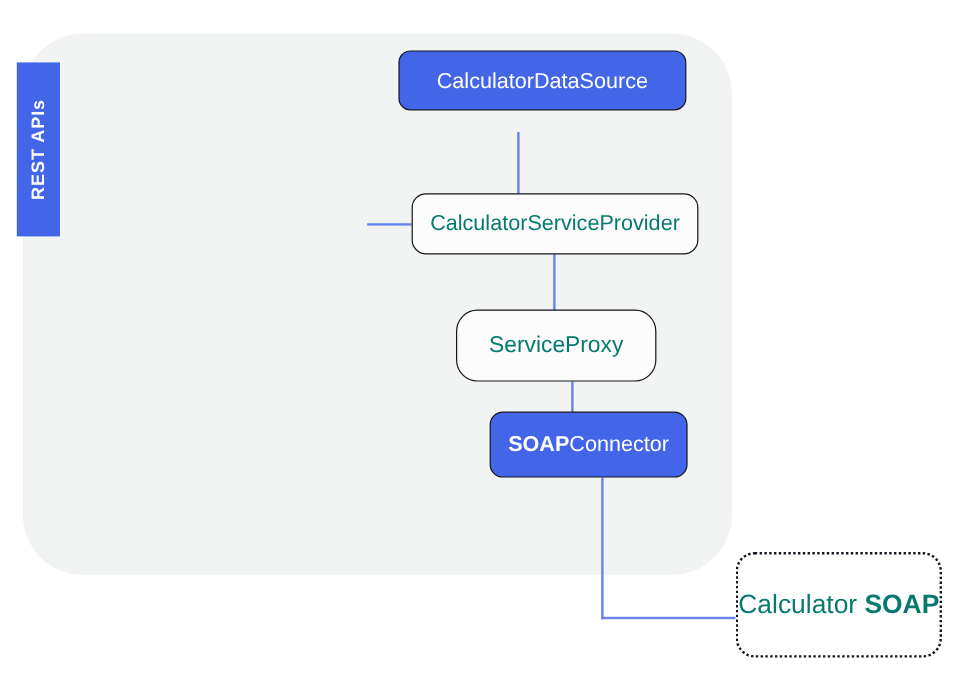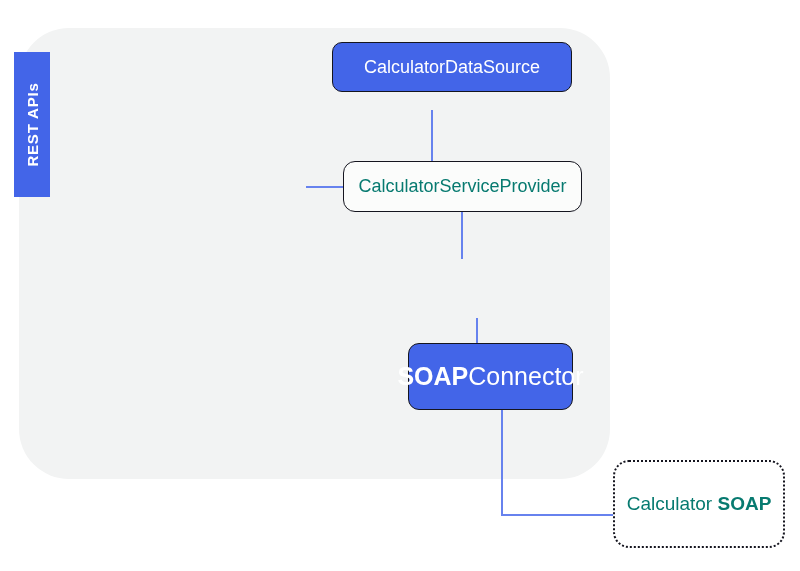--- a/index.html
+++ b/index.html
@@ -38,28 +38,28 @@
     left:343px;top:161px;width:239px;height:51px;
     background:#fbfcfb;border:1.5px solid var(--node-border);
     border-radius:12px;color:var(--teal);font-size:18px;
   }
   #node-serviceproxy{
     left:380px;top:258px;width:167px;height:60px;
     background:#fbfcfb;border:1.5px solid var(--node-border);
     border-radius:18px;color:var(--teal);font-size:19px;
   }
   #node-soapconnector{
-    left:408px;top:343px;width:165px;height:67px;
+    left:408px;top:343px;width:165px;height:55px;
     background:var(--accent-blue);border:1.5px solid var(--node-border);
-    border-radius:11px;color:#ffffff;font-size:25px;
+    border-radius:11px;color:#ffffff;font-size:18px;
   }
   #node-webservice{
     left:613px;top:460px;width:172px;height:88px;
     background:#ffffff;border:2px dotted var(--node-border);
-    border-radius:16px;color:var(--teal);font-size:19px;
+    border-radius:16px;color:var(--teal);font-size:22px;
     flex-direction:column;line-height:26px;text-align:left;z-index:2;
   }
   .bold{font-weight:bold;}
   .edge{position:absolute;background:var(--connector-blue);z-index:1;}
   .edge.v{width:2px;}
   .edge.h{height:2px;}
 </style>
 </head>
 <body>
 
@@ -80,20 +80,23 @@
   </div>
 
   <div class="node" id="node-datasource">
     <span>CalculatorDataSource</span>
   </div>
 
   <div class="node" id="node-serviceprovider">
     <span>CalculatorServiceProvider</span>
   </div>
 
+  <div class="node" id="node-serviceproxy">
+    <span>ServiceProxy</span>
+  </div>
 
   <div class="node" id="node-soapconnector">
     <span><span class="bold">SOAP</span><span>Connector</span></span>
   </div>
 
   <div class="node" id="node-webservice">
     <div><span>Calculator </span><span class="bold">SOAP</span></div>
   </div>
 
 </div>

